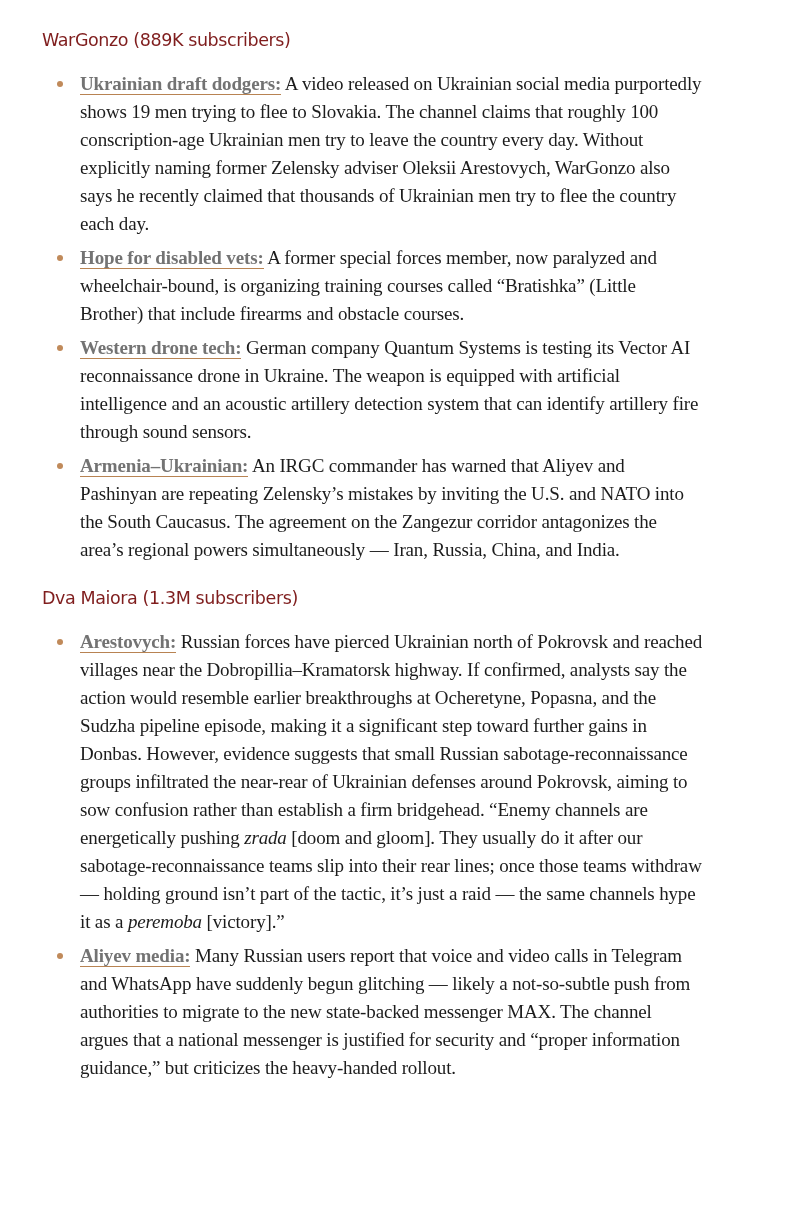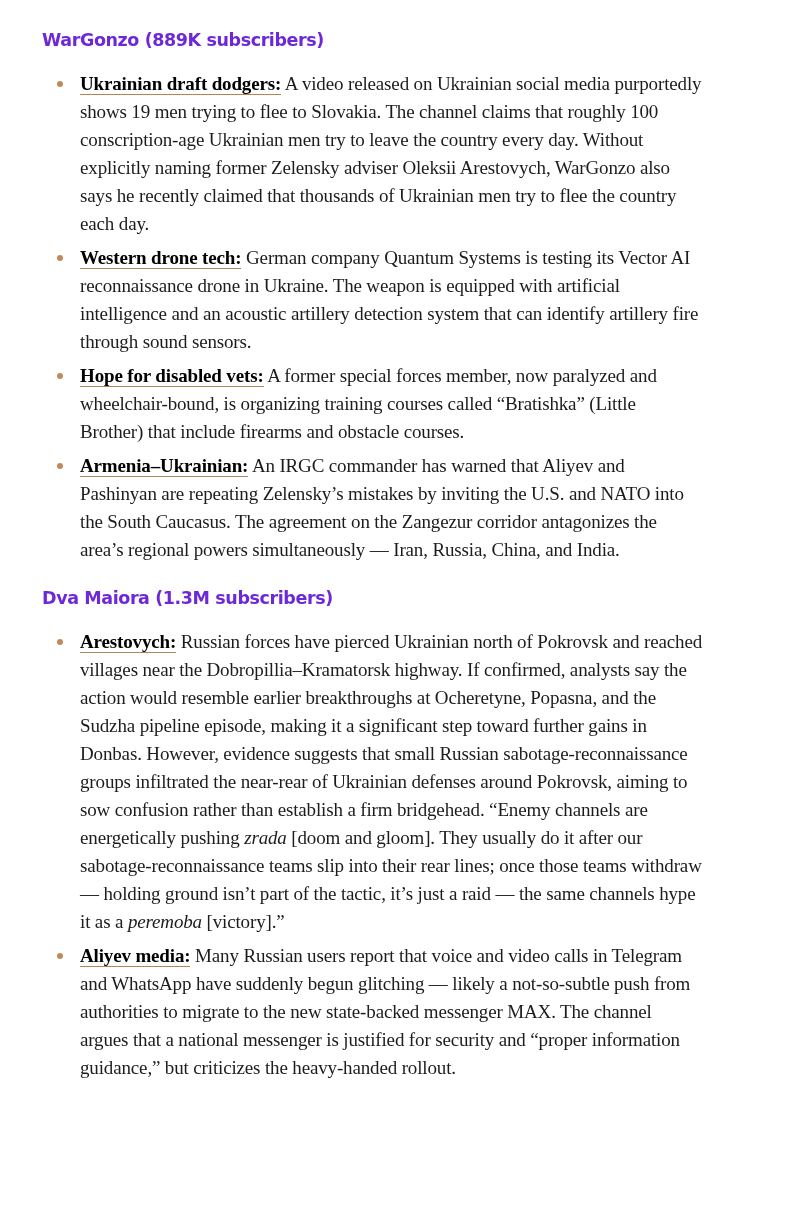--- a/index.html
+++ b/index.html
@@ -1,24 +1,24 @@
 <!DOCTYPE html>
 <html><head>
 <meta charset="utf-8">
 <style>
   html, body { margin: 0; padding: 0; background: #ffffff; }
   body { width: 809px; height: 1227px; overflow: hidden; color: #1a1a1a; }
   .wrap { padding: 28px 0 0 42px; width: 660px; }
   h3.section-title {
     font-family: "DejaVu Sans", sans-serif;
-    font-weight: bold;
+    font-weight: normal;
     font-size: 17.5px;
     letter-spacing: -0.4px;
     margin: 0 0 18px 0;
-    color: #6d28d9;
+    color: #7f1d1d;
     line-height: 24px;
   }
   ul.items { list-style: none; margin: 0 0 0 0; padding: 0; }
   ul.items li {
     position: relative;
     padding-left: 38px;
     font-family: "Liberation Serif", serif;
     font-size: 19px;
     line-height: 28px;
     margin-bottom: 6px;
@@ -27,21 +27,21 @@
   }
   ul.items li .bullet {
     position: absolute;
     left: 15px; top: 11px;
     width: 6px; height: 6px;
     border-radius: 50%;
     background: #c08a5a;
   }
   .label {
     font-weight: bold;
-    color: #000000;
+    color: #737373;
     border-bottom: 1.5px solid #b88352;
     cursor: pointer;
   }
   .section + .section { margin-top: 44px; }
   .section.second { margin-top: 22px; }
   em { }
 </style>
 </head>
 <body>
 
@@ -50,27 +50,27 @@
   <div class="section">
     <h3 class="section-title">WarGonzo (889K subscribers)</h3>
     <ul class="items">
       <li>
         <span class="bullet"></span>
         <span class="label">Ukrainian draft dodgers:</span> 
         <span>A video released on Ukrainian social media purportedly shows 19 men trying to flee to Slovakia. The channel claims that roughly 100 conscription-age Ukrainian men try to leave the country every day. Without explicitly naming former Zelensky adviser Oleksii Arestovych, WarGonzo also says he recently claimed that thousands of Ukrainian men try to flee the country each day.</span>
       </li>
       <li>
         <span class="bullet"></span>
-        <span class="label">Western drone tech:</span> 
-        <span>German company Quantum Systems is testing its Vector AI reconnaissance drone in Ukraine. The weapon is equipped with artificial intelligence and an acoustic artillery detection system that can identify artillery fire through sound sensors.</span>
+        <span class="label">Hope for disabled vets:</span> 
+        <span>A former special forces member, now paralyzed and wheelchair-bound, is organizing training courses called “Bratishka” (Little Brother) that include firearms and obstacle courses.</span>
       </li>
       <li>
         <span class="bullet"></span>
-        <span class="label">Hope for disabled vets:</span> 
-        <span>A former special forces member, now paralyzed and wheelchair-bound, is organizing training courses called “Bratishka” (Little Brother) that include firearms and obstacle courses.</span>
+        <span class="label">Western drone tech:</span> 
+        <span>German company Quantum Systems is testing its Vector AI reconnaissance drone in Ukraine. The weapon is equipped with artificial intelligence and an acoustic artillery detection system that can identify artillery fire through sound sensors.</span>
       </li>
       <li>
         <span class="bullet"></span>
         <span class="label">Armenia–Ukrainian:</span> 
         <span>An IRGC commander has warned that Aliyev and Pashinyan are repeating Zelensky’s mistakes by inviting the U.S. and NATO into the South Caucasus. The agreement on the Zangezur corridor antagonizes the area’s regional powers simultaneously — Iran, Russia, China, and India.</span>
       </li>
     </ul>
   </div>
 
   <div class="section second">

